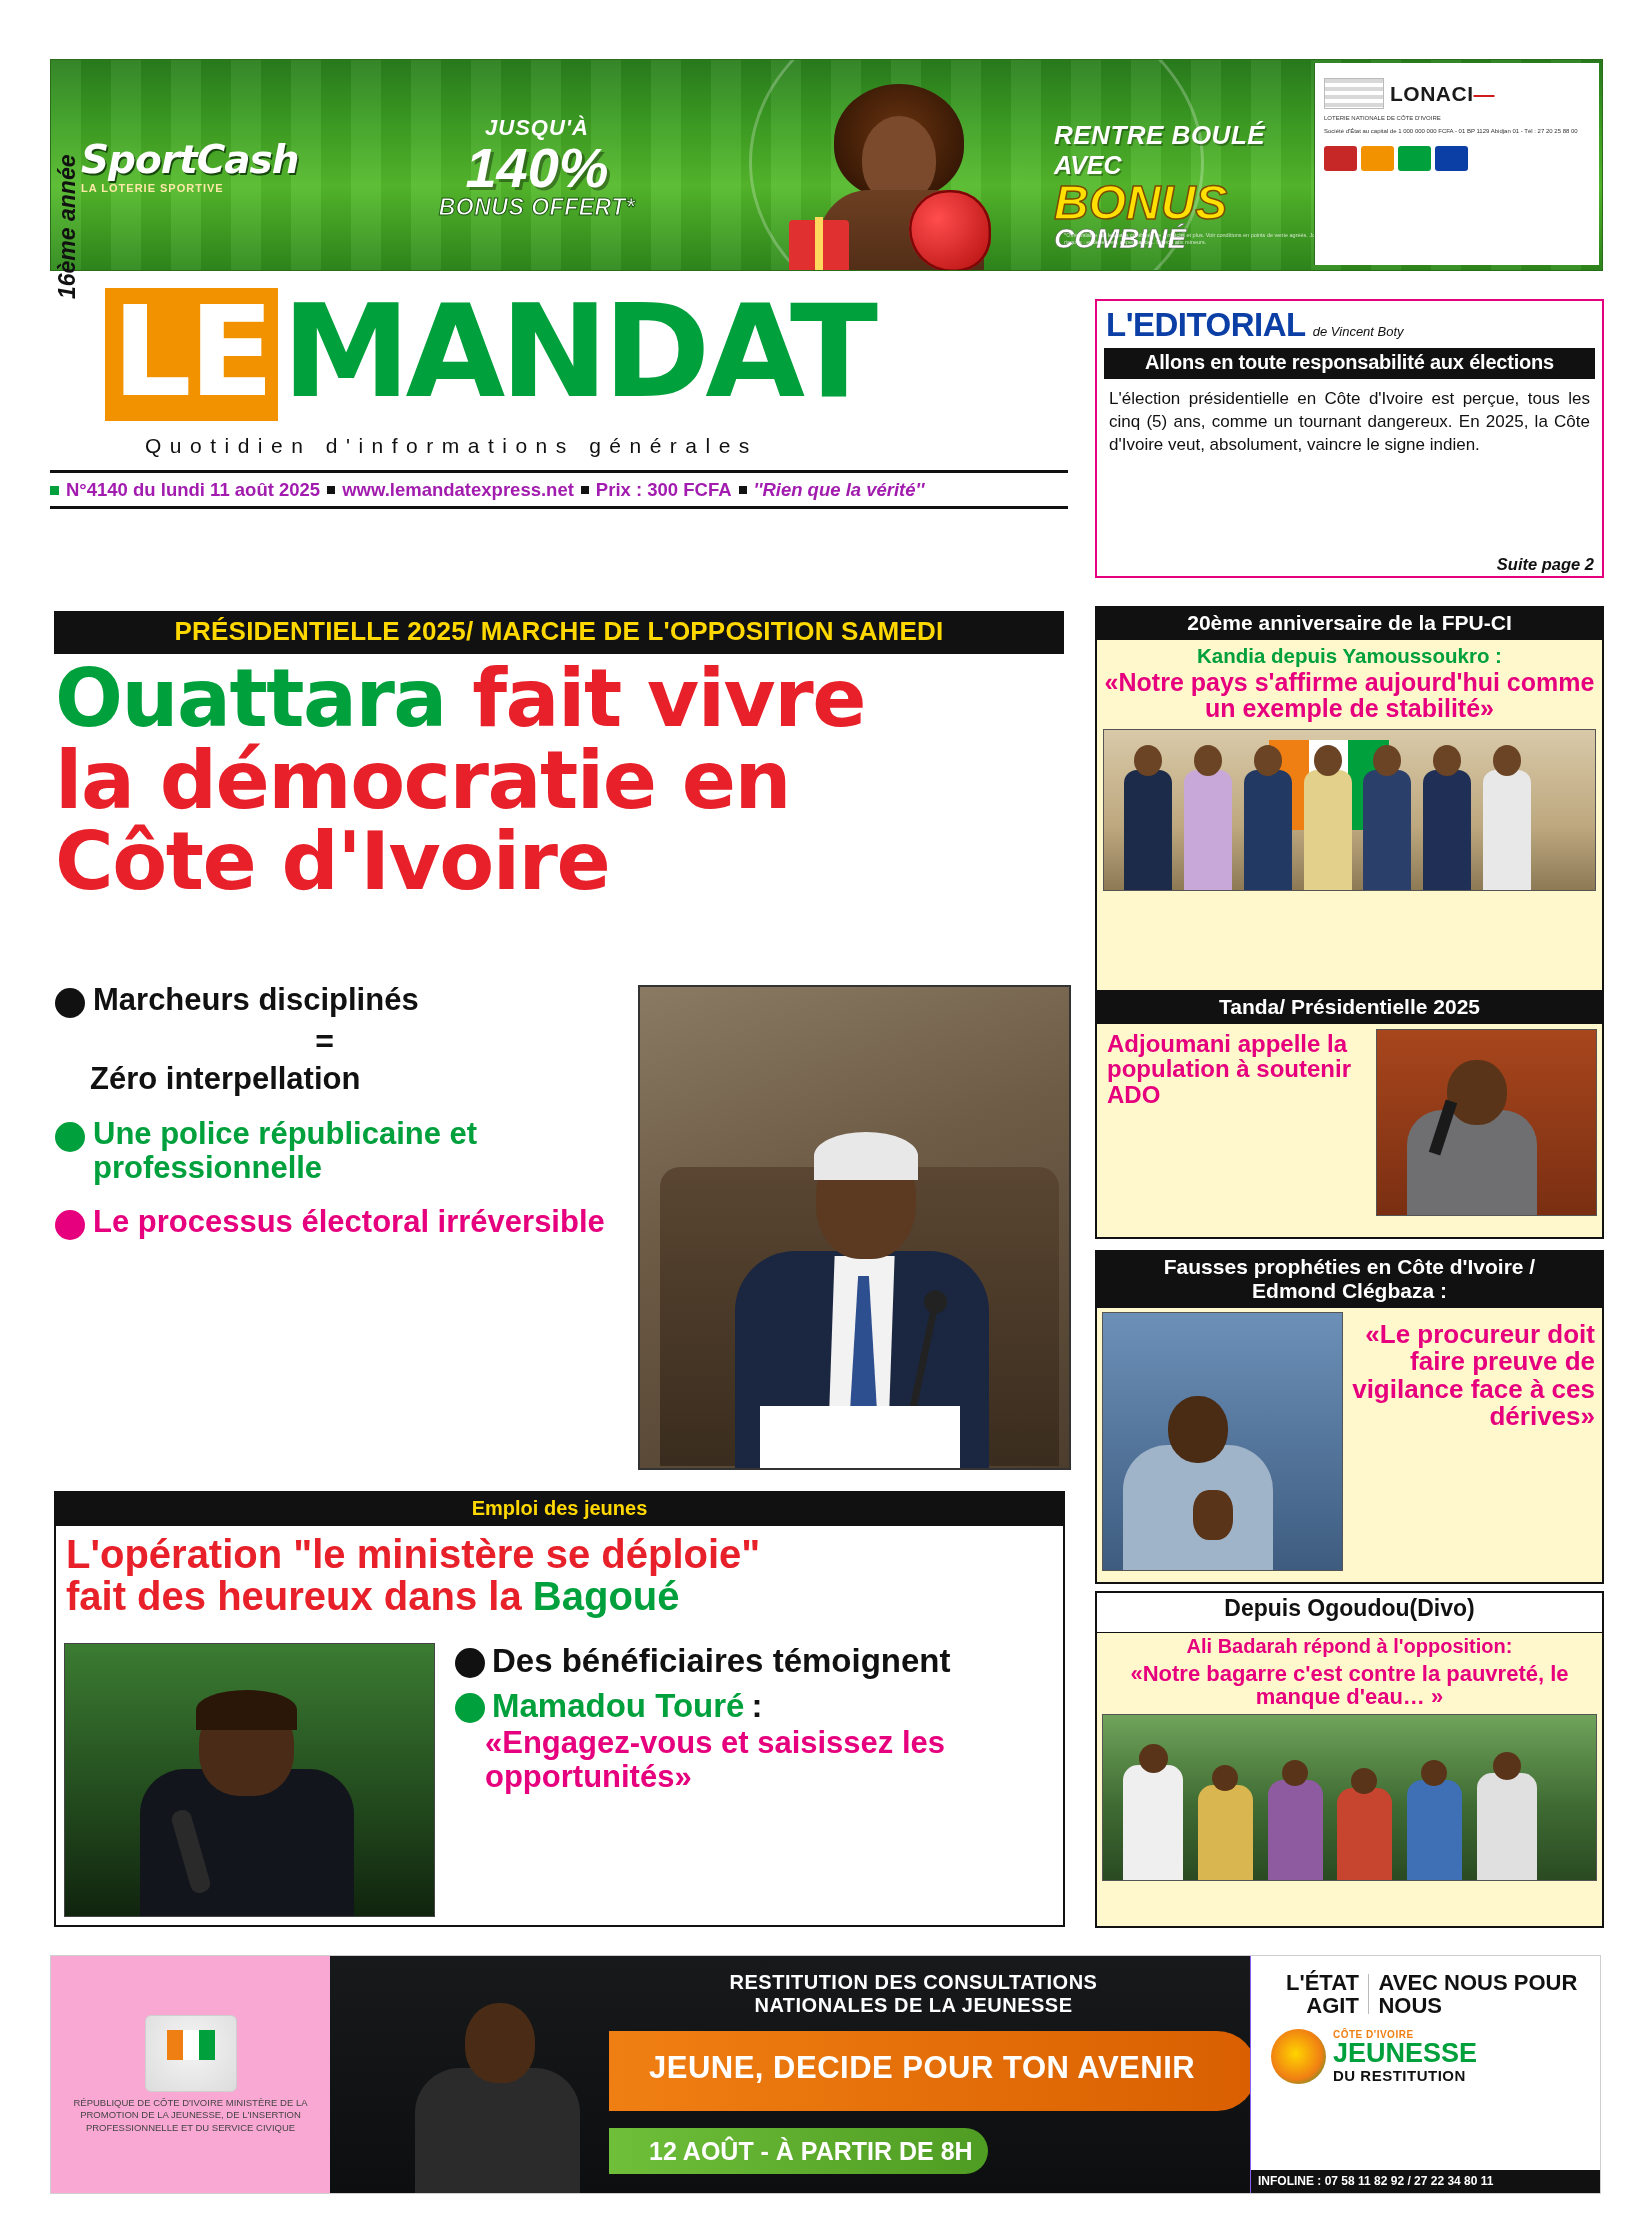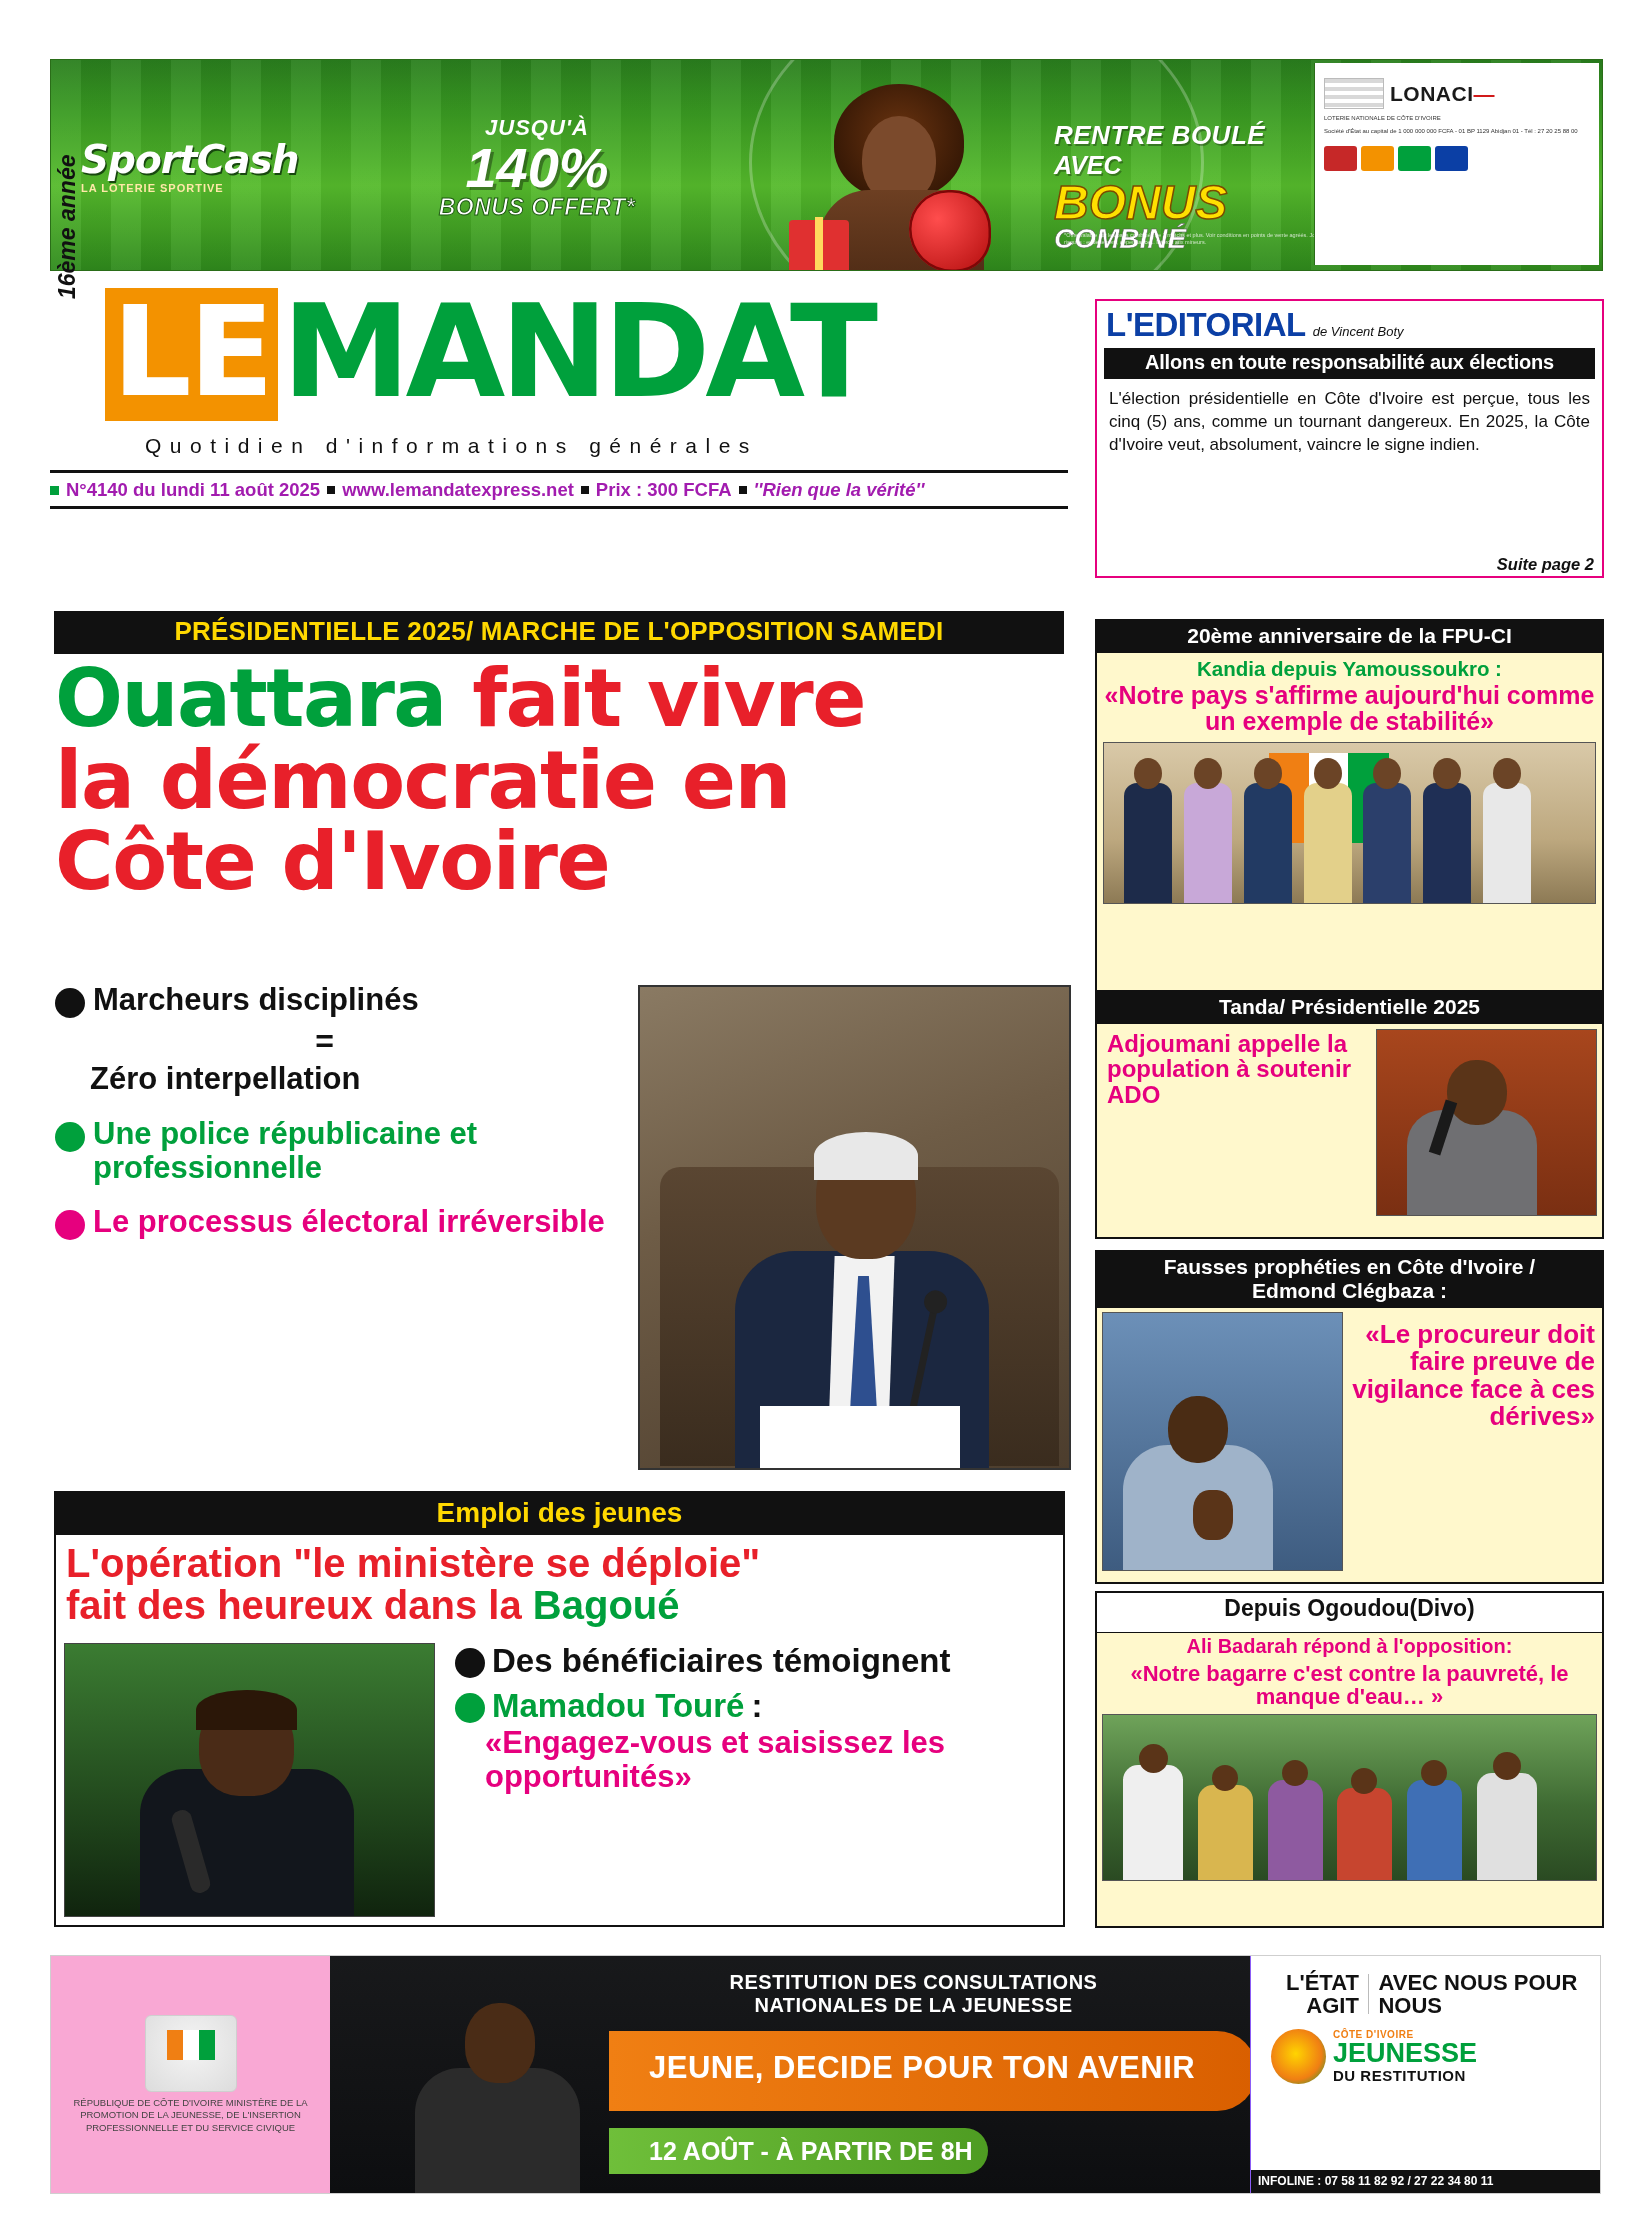--- a/index.html
+++ b/index.html
@@ -456,21 +456,21 @@
     position: absolute;
     left: 54px; top: 1491px;
     width: 1011px; height: 436px;
     border: 2.5px solid #111;
     box-sizing: border-box;
     background: #ffffff;
   }
   .emploi-band {
     background: #111;
     color: #ffd800;
-    font-size: 28px;
+    font-size: 20px;
     font-weight: bold;
     text-align: center;
     padding: 4px 0 6px 0;
   }
   .emploi-title {
     padding: 7px 10px 0 10px;
     font-size: 40px;
     font-weight: bold;
     line-height: 1.06;
     color: #e8202a;
@@ -811,21 +811,21 @@
       </div>
       <div class="eb-row" style="margin-top:9px;">
         <span class="dot green"></span>
         <span class="eb-text green">Mamadou Touré</span>
         <span class="eb-text">:</span>
       </div>
       <div class="eb-quote">«Engagez-vous et saisissez les opportunités»</div>
     </div>
   </div>
 
-  <div class="rcol r-box" style="top:619px; height:421px;">
+  <div class="rcol r-box" style="top:606px; height:421px;">
     <div class="r-band">20ème anniversaire de la FPU-CI</div>
     <div class="r-title-green">Kandia depuis Yamoussoukro :</div>
     <div class="r-title-pink">«Notre pays s'affirme aujourd'hui comme un exemple de stabilité»</div>
     <div class="r-photo" style="margin:3px 6px 5px 6px; height:160px;">
       <div class="grp">
         <div class="flagwall"></div>
         <div class="person" style="left:20px;background:#1d2b4a">
             <span class="h"></span>
           </div>
         <div class="person" style="left:80px;background:#c8a8d8">

